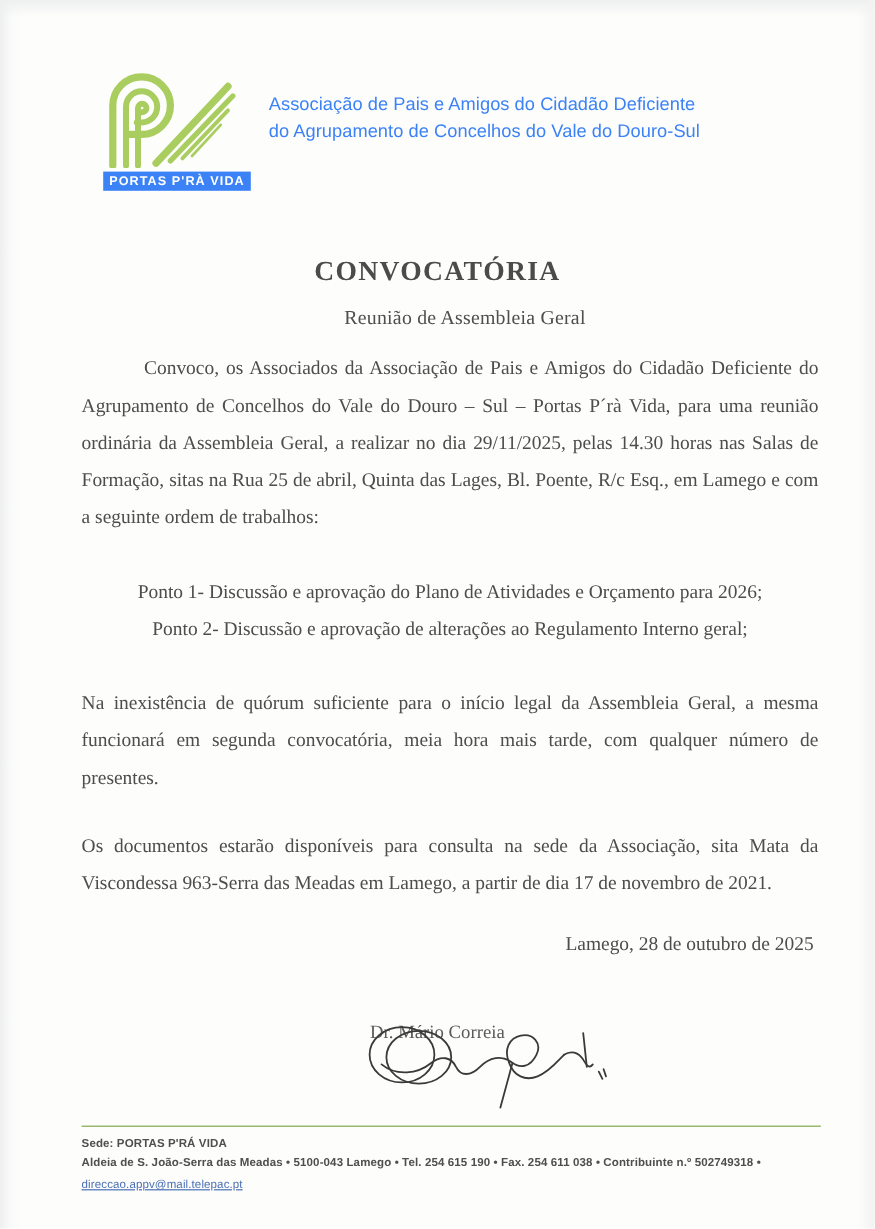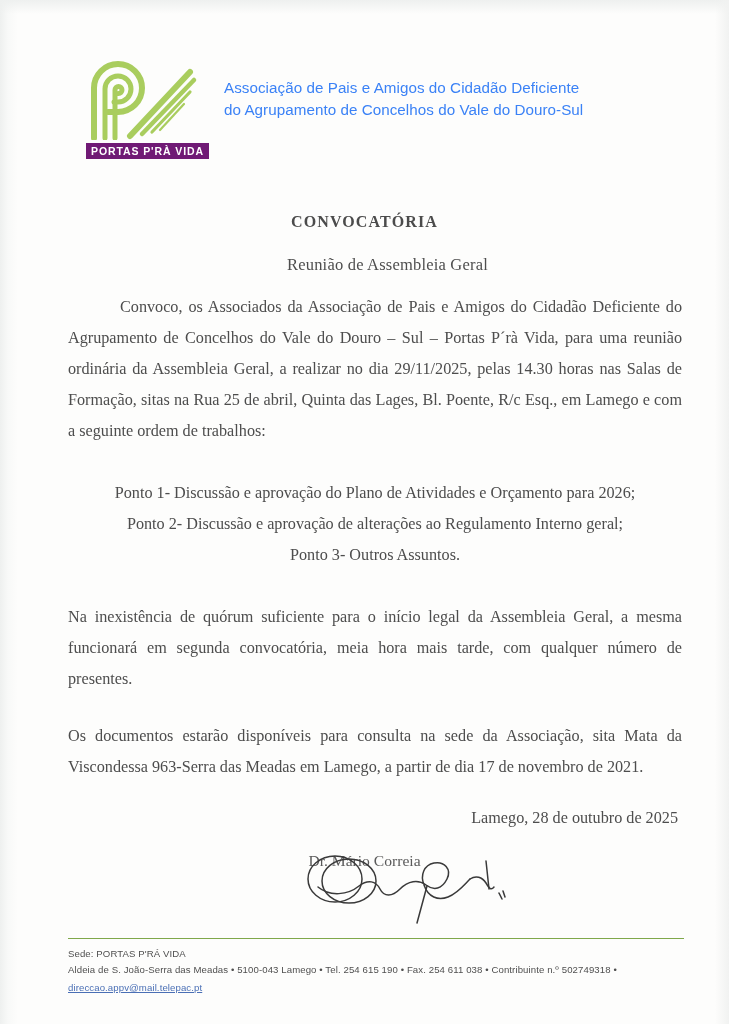--- a/index.html
+++ b/index.html
@@ -53,21 +53,21 @@
     width: 116px;
   }
   .logo-mark {
     width: 112px;
     height: 82px;
     display: block;
   }
   .logo-badge {
     margin-top: 3px;
     display: inline-block;
-    background: #701a75;
+    background: #3b82f6;
     color: #ffffff;
     font-family: "Liberation Sans", sans-serif;
     font-weight: bold;
     font-size: 10.5px;
     letter-spacing: 0.9px;
     padding: 2px 5px 2px 5px;
     line-height: 1.15;
     white-space: nowrap;
   }
   .org-name {
@@ -82,21 +82,21 @@
 
   
   .doc-title {
     position: absolute;
     left: 0;
     top: 213px;
     width: 729px;
     text-align: center;
     font-family: "Liberation Serif", serif;
     font-weight: bold;
-    font-size: 16px;
+    font-size: 23px;
     letter-spacing: 1.1px;
     color: #4b4b4b;
   }
   .doc-subtitle {
     position: absolute;
     left: 0;
     top: 255px;
     width: 729px;
     text-align: center;
     font-size: 16.5px;
@@ -176,21 +176,21 @@
     border-top: 1.6px solid #7fa84a;
     margin-bottom: 7px;
   }
   .footer-line {
     font-size: 9.6px;
     color: #4f4f4f;
     line-height: 1.62;
     letter-spacing: 0.1px;
     white-space: nowrap;
   }
-  .footer-line.bold { font-weight: normal; }
+  .footer-line.bold { font-weight: bold; }
   .footer-email {
     font-size: 9.6px;
     color: #4a6fb5;
     text-decoration: underline;
     line-height: 1.62;
     letter-spacing: 0.1px;
   }
 </style>
 </head>
 <body>
@@ -233,21 +233,20 @@
 
   <div class="content">
 
     <p class="para indent">Convoco, os Associados da Associação de Pais e Amigos do Cidadão Deficiente do Agrupamento de Concelhos do Vale do Douro – Sul – Portas P´rà Vida, para uma reunião ordinária da Assembleia Geral, a realizar no dia 29/11/2025, pelas 14.30 horas nas Salas de Formação, sitas na Rua 25 de abril, Quinta das Lages, Bl. Poente, R/c Esq., em Lamego e com a seguinte ordem de trabalhos:</p>
 
     <div class="gap-lg"></div>
 
     <div class="agenda">
       <p class="agenda-item">Ponto 1- Discussão e aprovação do Plano de Atividades e Orçamento para 2026;</p>
       <p class="agenda-item">Ponto 2- Discussão e aprovação de alterações ao Regulamento Interno geral;</p>
-      <p class="agenda-item">Ponto 3- Outros Assuntos.</p>
     </div>
 
     <div class="gap-lg"></div>
 
     <p class="para">Na inexistência de quórum suficiente para o início legal da Assembleia Geral, a mesma funcionará em segunda convocatória, meia hora mais tarde, com qualquer número de presentes.</p>
 
     <div class="gap-md"></div>
 
     <p class="para">Os documentos estarão disponíveis para consulta na sede da Associação, sita Mata da Viscondessa 963-Serra das Meadas em Lamego, a partir de dia 17 de novembro de 2021.</p>
 

